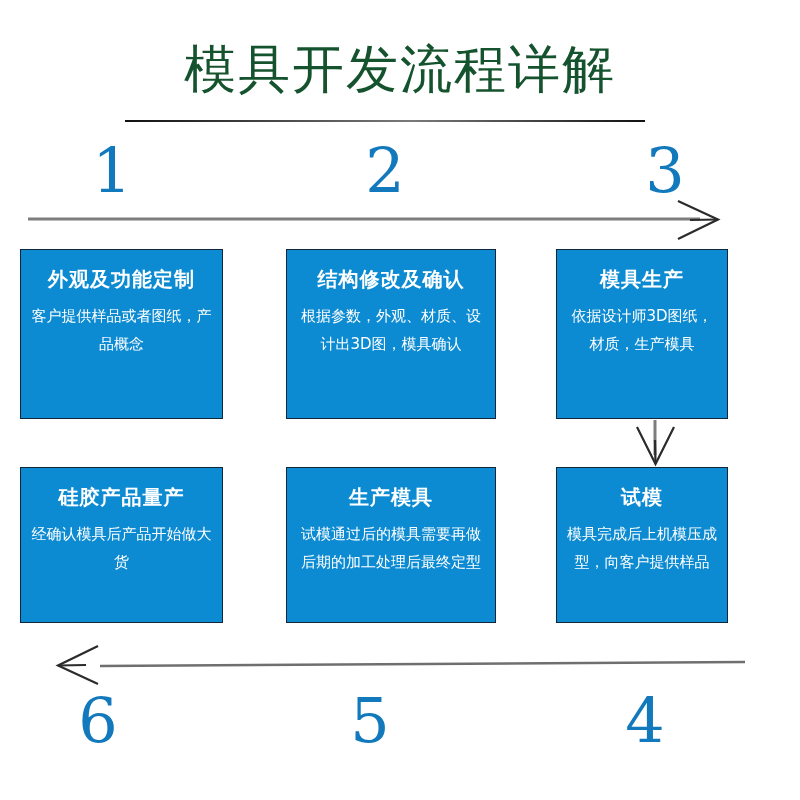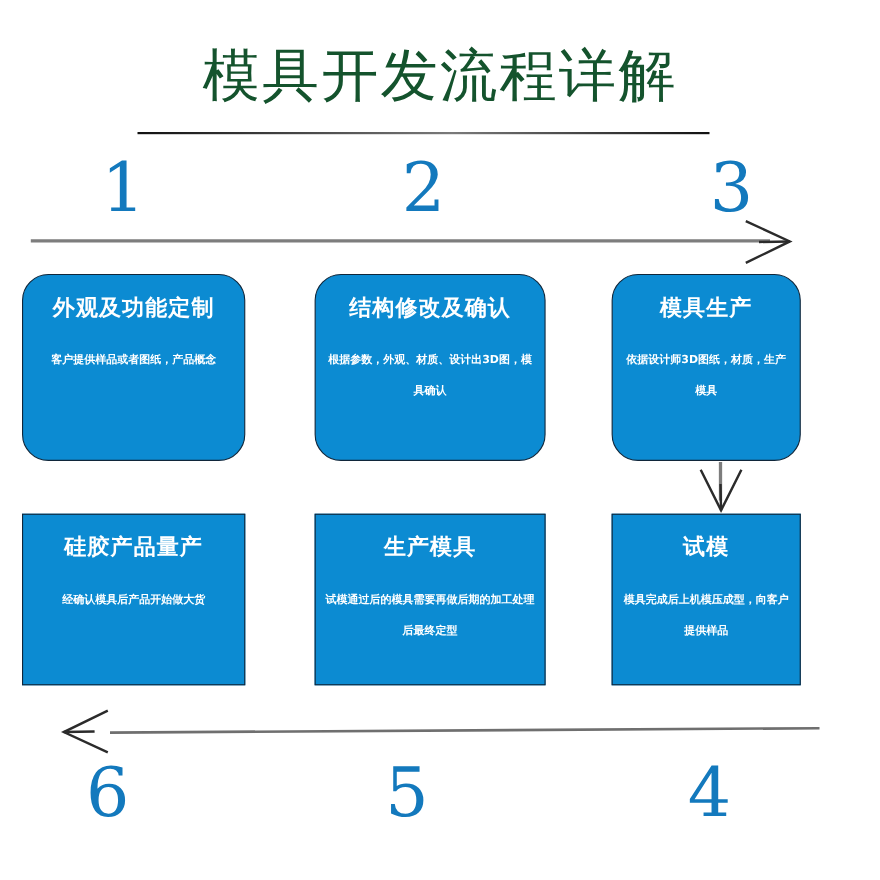--- a/index.html
+++ b/index.html
@@ -88,30 +88,30 @@
   }
   .box-title {
     font-size: 20px;
     font-weight: bold;
     line-height: 30px;
     letter-spacing: 1px;
     color: #ffffff;
     white-space: nowrap;
   }
   .box-body {
-    font-size: 10px;
-    font-weight: bold;
+    font-size: 15px;
+    font-weight: normal;
     line-height: 28px;
     color: #ffffff;
-    margin-top: 20px;
+    margin-top: 8px;
     padding: 0 2px;
   }
 
   
-  .box-r1 { top: 249px; height: 170px; border-radius: 24px; }
+  .box-r1 { top: 249px; height: 170px; }
   
   .box-r2 { top: 467px; height: 156px; }
 
   .col-1 { left: 20px;  width: 203px; }
   .col-2 { left: 286px; width: 210px; }
   .col-3 { left: 556px; width: 172px; }
 </style>
 </head>
 <body>
 

